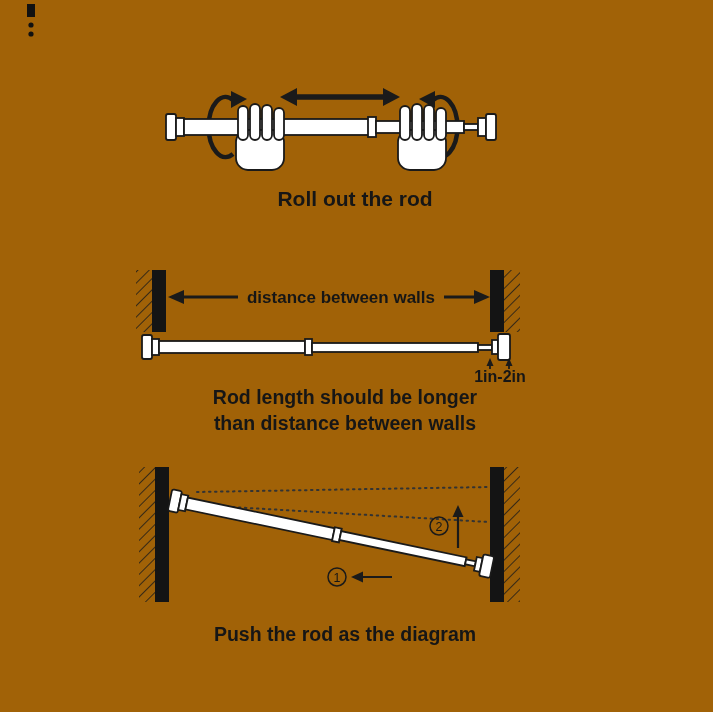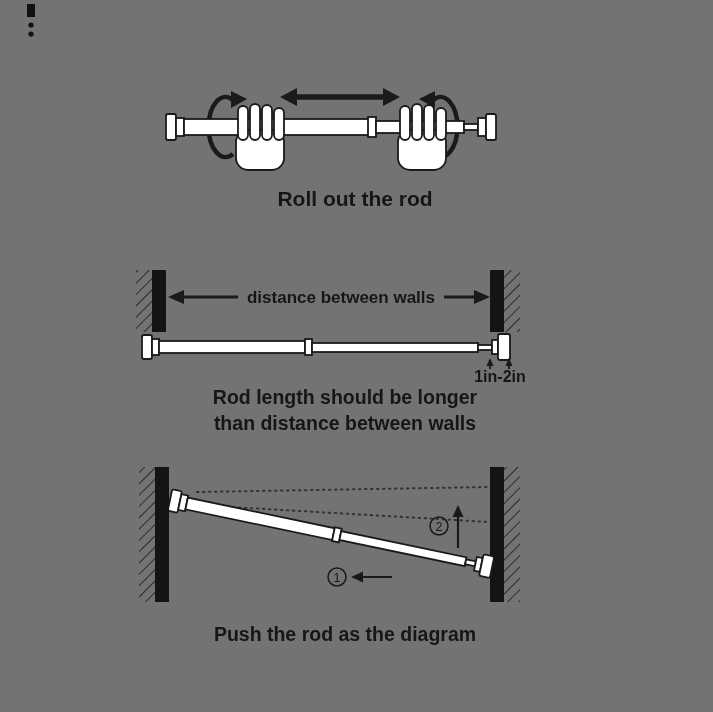--- a/index.html
+++ b/index.html
@@ -1,16 +1,16 @@
 <!DOCTYPE html>
 <html><head>
 <meta charset="utf-8">
 <style>
   html,body{margin:0;padding:0;background:#ffffff;}
-  .stage{position:relative;width:713px;height:712px;background:#737373;overflow:hidden;
+  .stage{position:relative;width:713px;height:712px;background:#a16207;overflow:hidden;
          font-family:"Liberation Sans","DejaVu Sans",sans-serif;}
   svg{position:absolute;inset:0;}
   text{fill:#161616;font-family:"Liberation Sans","DejaVu Sans",sans-serif;}
   .ctr{text-anchor:middle;}
   .caption-lg{font-size:21px;font-weight:bold;}
   .caption{font-size:19.5px;font-weight:bold;}
   .label{font-size:17px;font-weight:bold;}
   .label-sm{font-size:16px;font-weight:bold;}
   .step-digit{font-size:12.5px;}
   .part{fill:#ffffff;stroke:#1a1a1a;stroke-width:1.8;}

